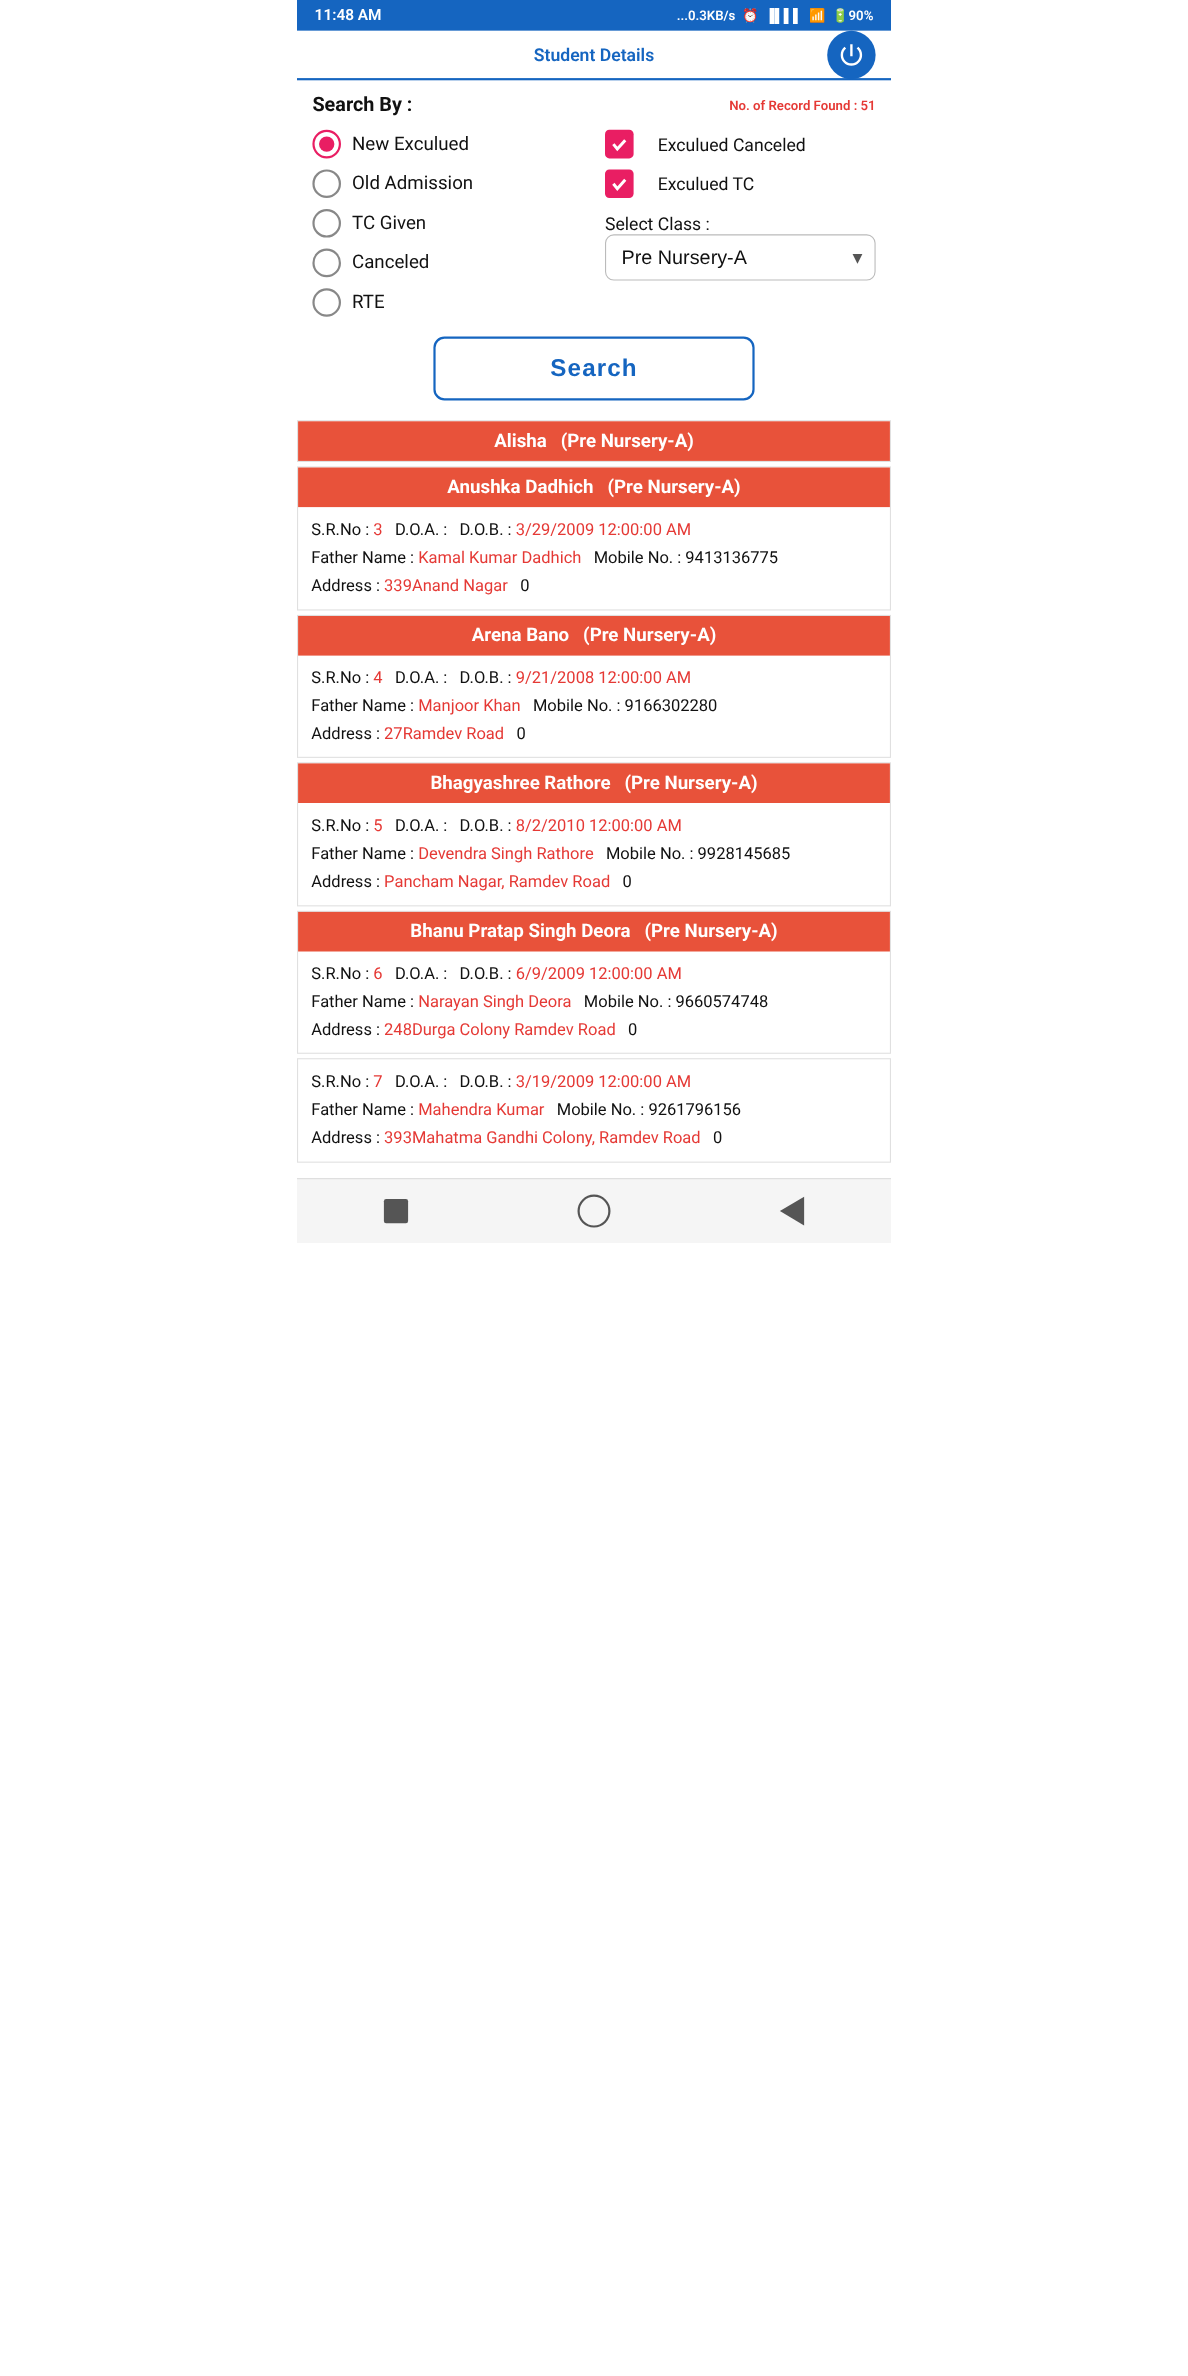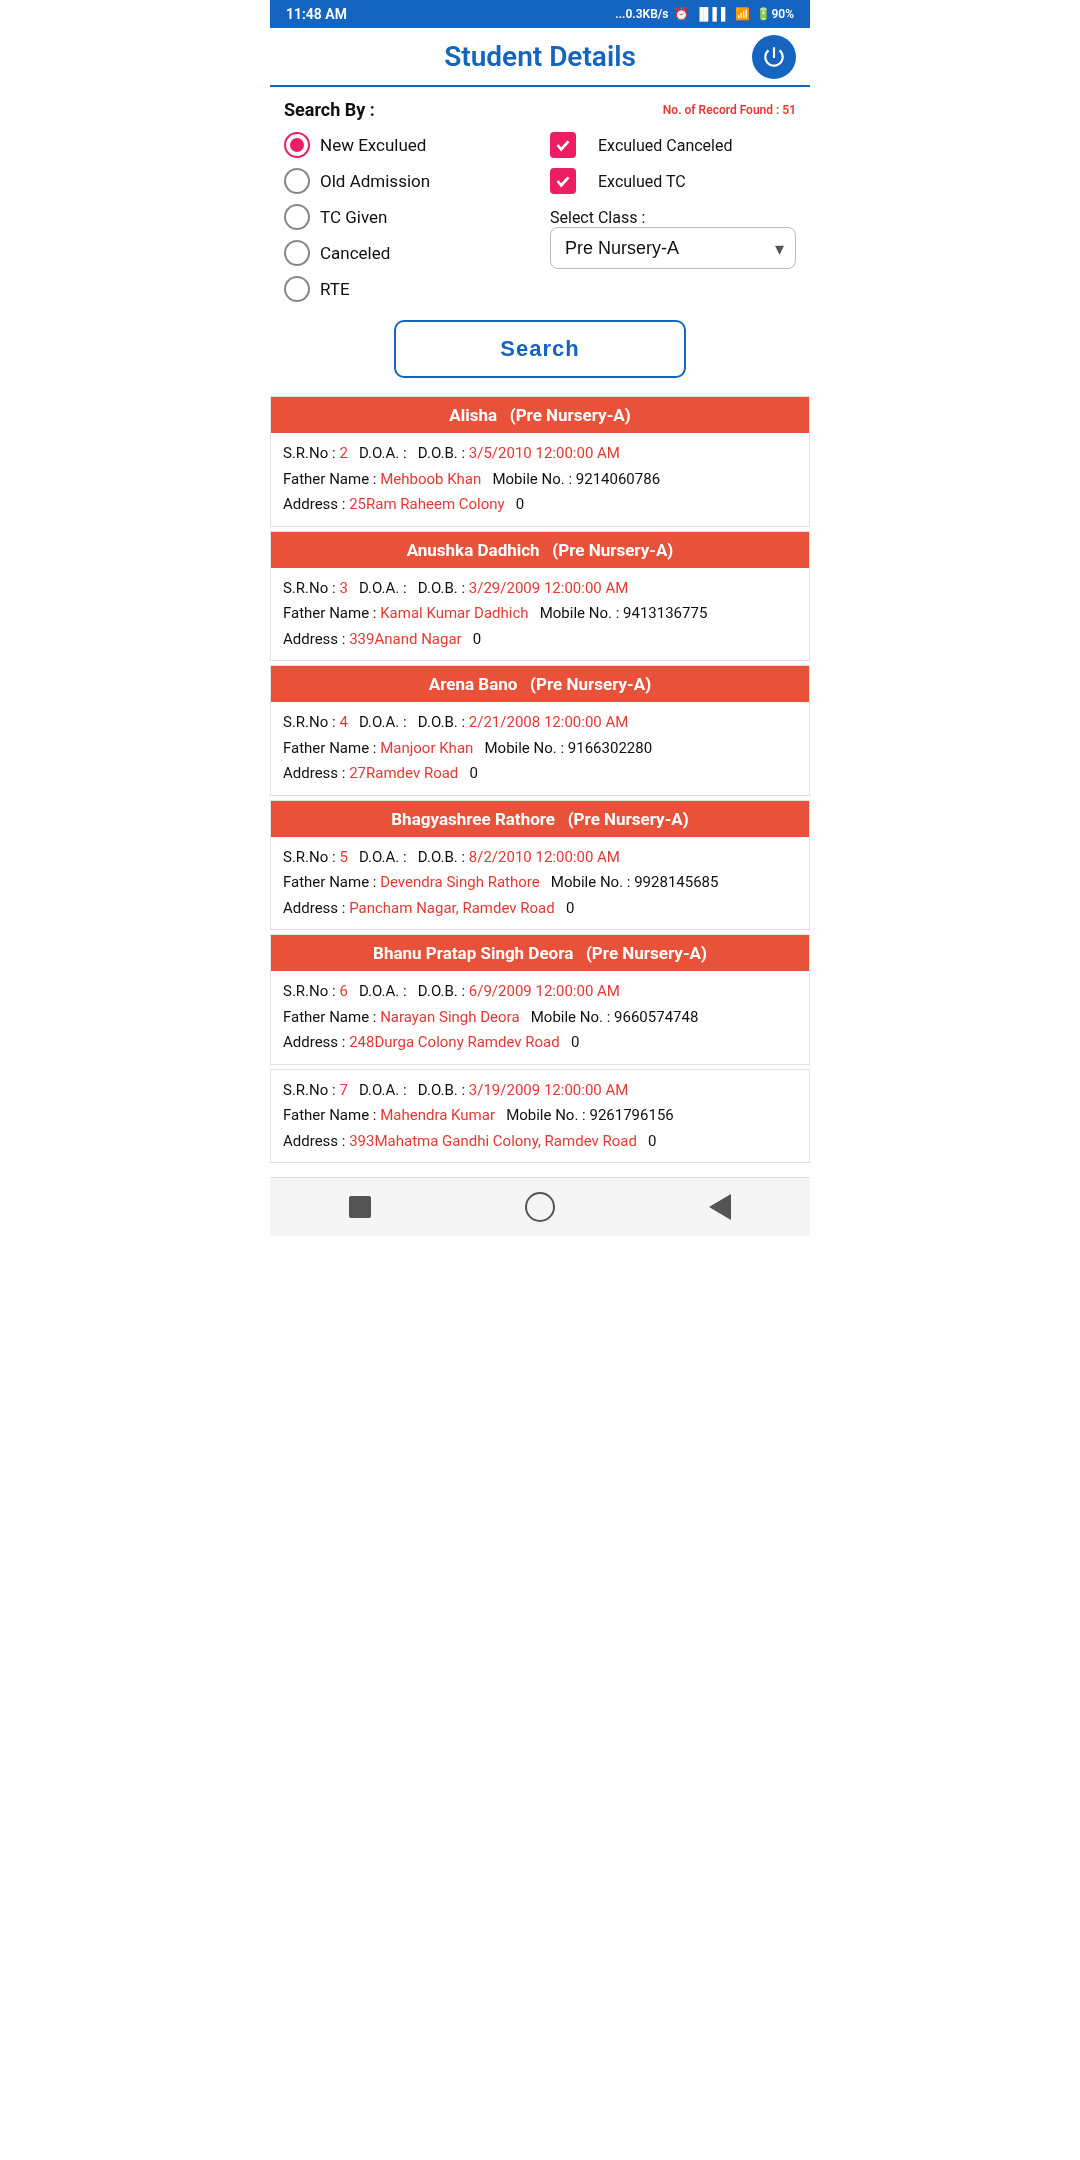--- a/index.html
+++ b/index.html
@@ -37,21 +37,21 @@
       background: white;
       display: flex;
       align-items: center;
       justify-content: center;
       padding: 12px 16px;
       border-bottom: 2px solid #1565c0;
       position: relative;
     }
     .header-title {
       color: #1565c0;
-      font-size: 28px;
+      font-size: 16px;
       font-weight: 600;
     }
     .power-btn {
       position: absolute;
       right: 14px;
       width: 44px;
       height: 44px;
       background: #1565c0;
       border-radius: 50%;
       display: flex;
@@ -376,44 +376,39 @@
     <button class="search-btn">Search</button>
   </div>
 </div>
 
 <div class="student-list">
 
   <div class="student-card">
     <div class="student-card-header">
       Alisha &nbsp; (Pre Nursery-A)
     </div>
-    <div class="student-card-body">
-      S.R.No : <span class="highlight">2</span> &nbsp; D.O.A. : &nbsp; D.O.B. : <span class="highlight">3/5/2010 12:00:00 AM</span><br>
-      Father Name : <span class="highlight">Mehboob Khan</span> &nbsp; Mobile No. : 9214060786<br>
-      Address : <span class="highlight">25Ram Raheem Colony</span> &nbsp; 0
-    </div>
   </div>
 
   <div class="student-card">
     <div class="student-card-header">
       Anushka Dadhich &nbsp; (Pre Nursery-A)
     </div>
     <div class="student-card-body">
       S.R.No : <span class="highlight">3</span> &nbsp; D.O.A. : &nbsp; D.O.B. : <span class="highlight">3/29/2009 12:00:00 AM</span><br>
       Father Name : <span class="highlight">Kamal Kumar Dadhich</span> &nbsp; Mobile No. : 9413136775<br>
       Address : <span class="highlight">339Anand Nagar</span> &nbsp; 0
     </div>
   </div>
 
   <div class="student-card">
     <div class="student-card-header">
       Arena Bano &nbsp; (Pre Nursery-A)
     </div>
     <div class="student-card-body">
-      S.R.No : <span class="highlight">4</span> &nbsp; D.O.A. : &nbsp; D.O.B. : <span class="highlight">2/21/2008 12:00:00 AM</span><br>
+      S.R.No : <span class="highlight">4</span> &nbsp; D.O.A. : &nbsp; D.O.B. : <span class="highlight">9/21/2008 12:00:00 AM</span><br>
       Father Name : <span class="highlight">Manjoor Khan</span> &nbsp; Mobile No. : 9166302280<br>
       Address : <span class="highlight">27Ramdev Road</span> &nbsp; 0
     </div>
   </div>
 
   <div class="student-card">
     <div class="student-card-header">
       Bhagyashree Rathore &nbsp; (Pre Nursery-A)
     </div>
     <div class="student-card-body">

